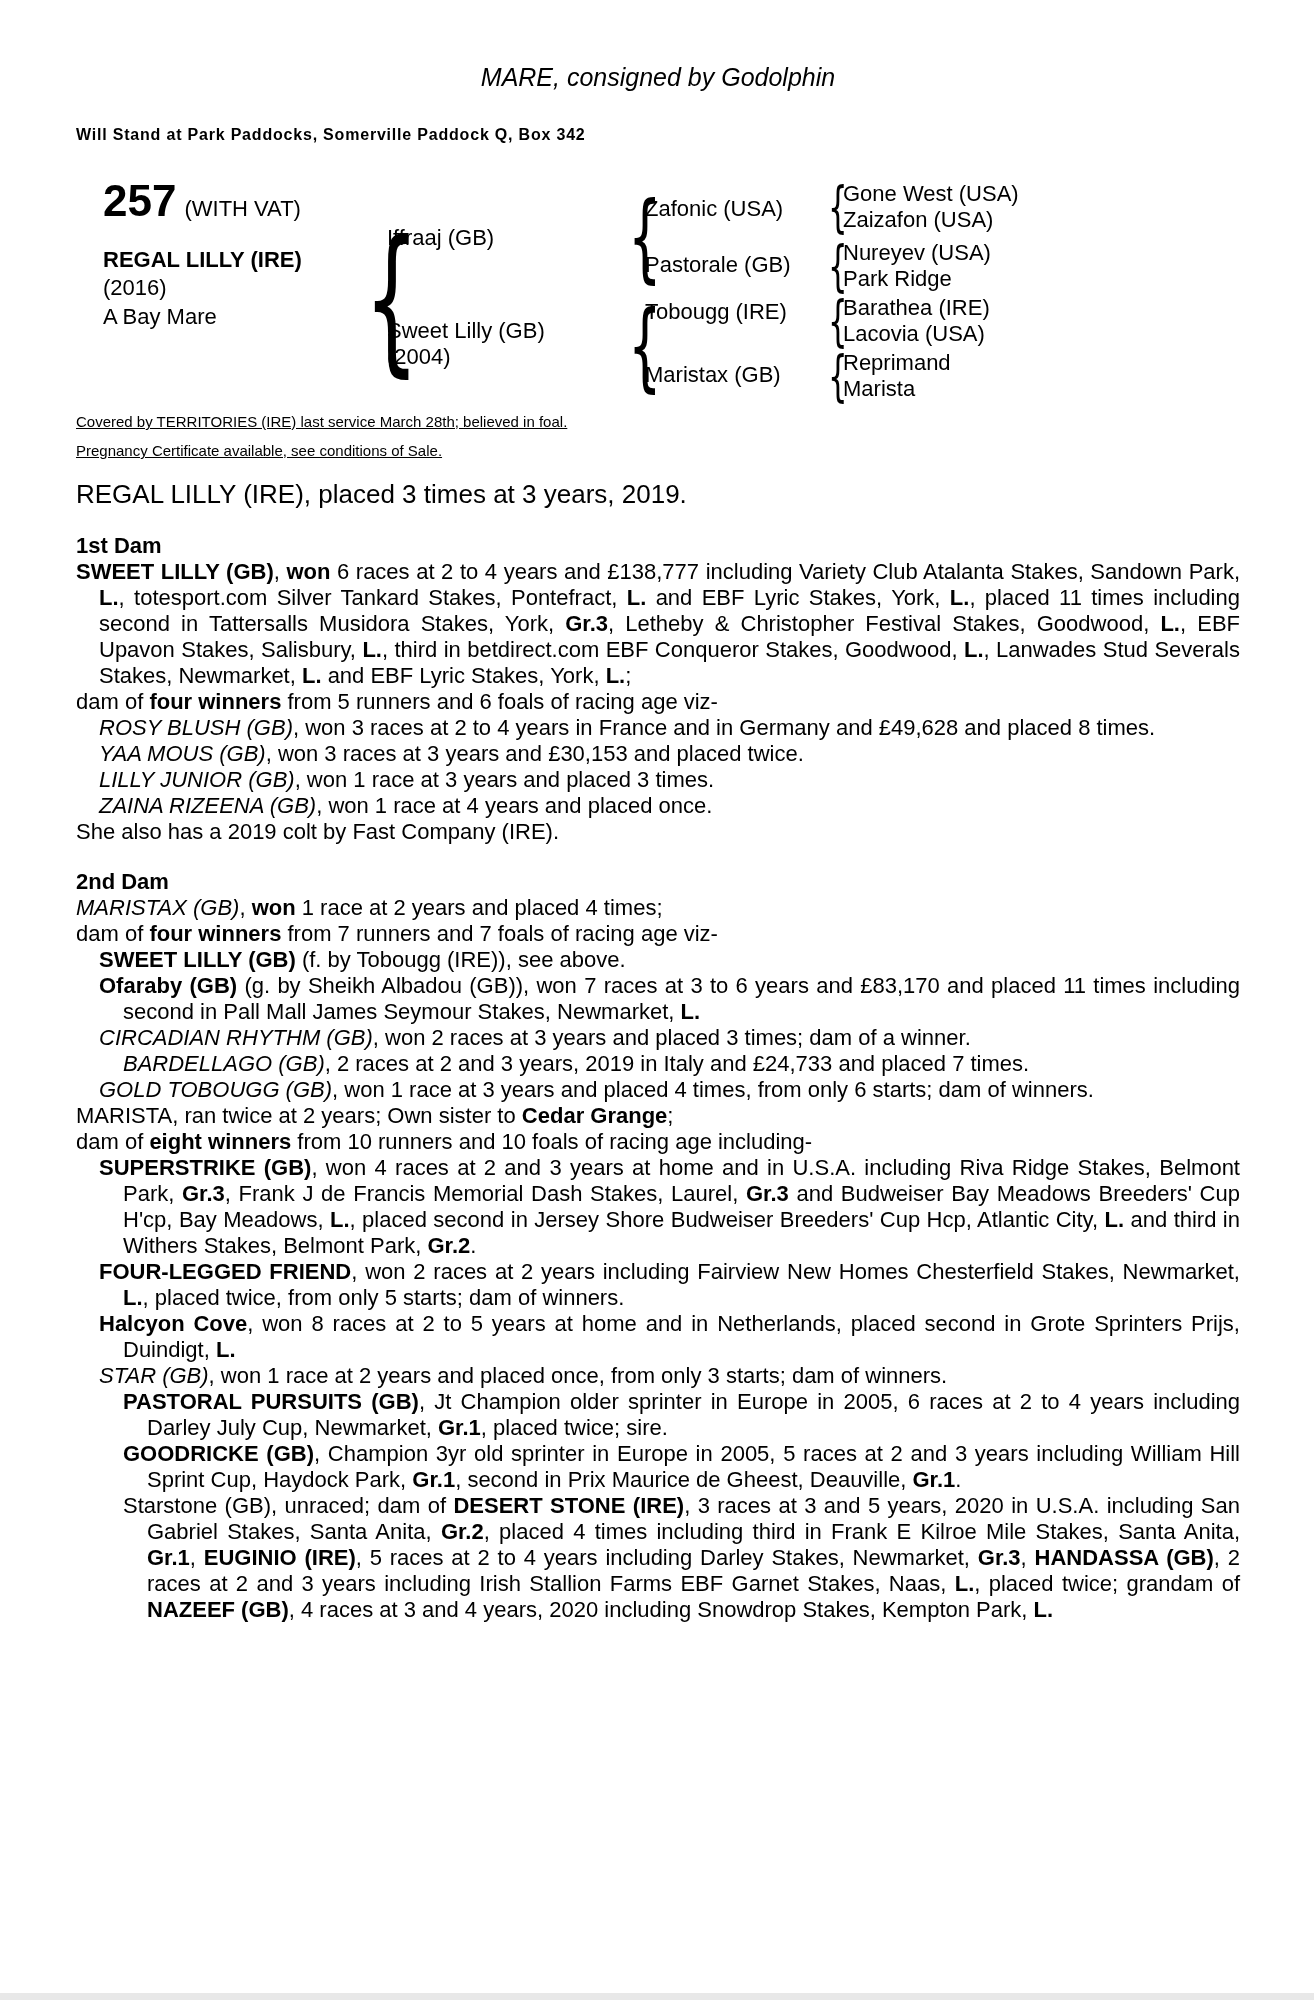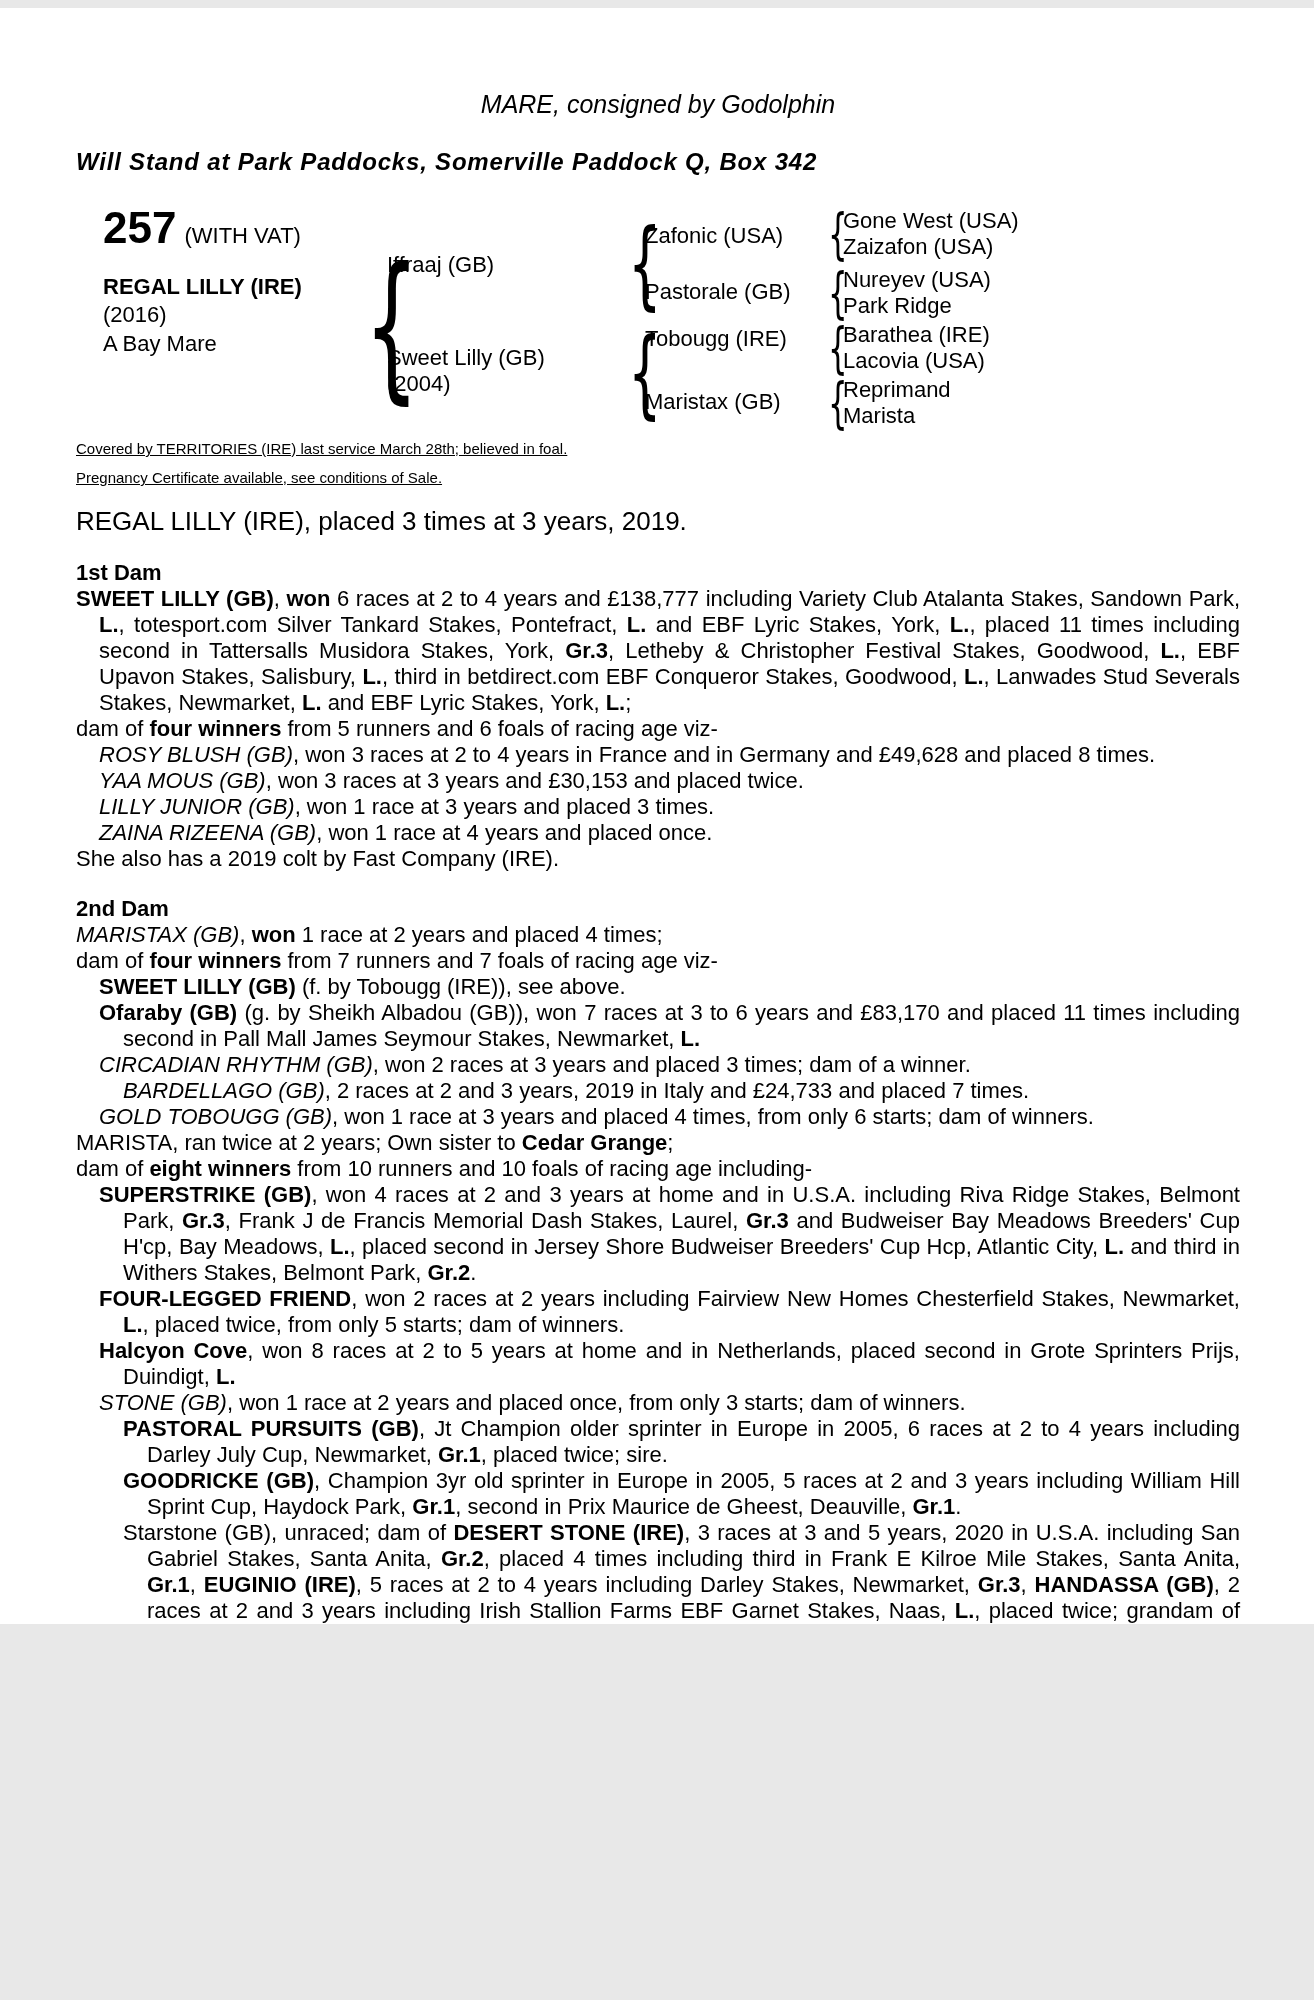--- a/index.html
+++ b/index.html
@@ -1,23 +1,23 @@
 <!DOCTYPE html>
 <html><head>
 <meta charset="utf-8">
 <style>
   html,body { margin:0; padding:0; background:#e8e8e8; }
   .page {
-    position:relative; width:1314px; height:1616px; margin:8px auto;
+    position:relative; width:1314px; height:1993px; margin:0 auto;
     background:#ffffff; color:#000;
     font-family:"Liberation Sans","DejaVu Sans",sans-serif;
-    box-sizing:border-box; padding:81px 74px 0 76px; overflow:hidden;
+    box-sizing:border-box; padding:62px 74px 0 76px; overflow:hidden;
   }
   .consign { text-align:center; font-style:italic; font-size:25px; line-height:30px; margin:0; font-weight:normal; }
-  .standing { font-size:24px; line-height:30px; font-weight:bold; letter-spacing:0.8px; margin:28px 0 0 0;font-style:italic; }
+  .standing { font-size:16px; line-height:30px; font-weight:bold; letter-spacing:0.8px; margin:28px 0 0 0; }
 
   
   .pedigree { position:relative; height:232px; margin-top:21px; font-size:22px; line-height:26px; }
   .ped-abs { position:absolute; white-space:nowrap; }
   .lot-number { font-size:44px; font-weight:bold; line-height:44px; }
   .lot-vat { font-size:22px; margin-left:8px; }
   .horse-name { font-weight:bold; font-size:22px; }
   .brace {
     position:absolute; font-family:"DejaVu Sans",sans-serif; font-weight:normal;
     line-height:1; transform:scaleX(0.55); transform-origin:left center; color:#000;
@@ -109,19 +109,19 @@
       <p class="hang1"><span class="b">SWEET LILLY (GB)</span><span> (f. by Tobougg (IRE)), see above.</span></p>
       <p class="hang1"><span class="b">Ofaraby (GB)</span><span> (g. by Sheikh Albadou (GB)), won 7 races at 3 to 6 years and £83,170 and placed 11 times including second in Pall Mall James Seymour Stakes, Newmarket, </span><span class="b">L.</span></p>
       <p class="hang1"><span class="i">CIRCADIAN RHYTHM (GB)</span><span>, won 2 races at 3 years and placed 3 times; dam of a winner.</span></p>
       <p class="hang2"><span class="i">BARDELLAGO (GB)</span><span>, 2 races at 2 and 3 years, 2019 in Italy and £24,733 and placed 7 times.</span></p>
       <p class="hang1"><span class="i">GOLD TOBOUGG (GB)</span><span>, won 1 race at 3 years and placed 4 times, from only 6 starts; dam of winners.</span></p>
       <p class="hang0"><span>MARISTA, ran twice at 2 years; Own sister to </span><span class="b">Cedar Grange</span><span>;</span></p>
       <p class="flush"><span>dam of </span><span class="b">eight winners</span><span> from 10 runners and 10 foals of racing age including-</span></p>
       <p class="hang1"><span class="b">SUPERSTRIKE (GB)</span><span>, won 4 races at 2 and 3 years at home and in U.S.A. including Riva Ridge Stakes, Belmont Park, </span><span class="b">Gr.3</span><span>, Frank J de Francis Memorial Dash Stakes, Laurel, </span><span class="b">Gr.3</span><span> and Budweiser Bay Meadows Breeders' Cup H'cp, Bay Meadows, </span><span class="b">L.</span><span>, placed second in Jersey Shore Budweiser Breeders' Cup Hcp, Atlantic City, </span><span class="b">L.</span><span> and third in Withers Stakes, Belmont Park, </span><span class="b">Gr.2</span><span>.</span></p>
       <p class="hang1"><span class="b">FOUR-LEGGED FRIEND</span><span>, won 2 races at 2 years including Fairview New Homes Chesterfield Stakes, Newmarket, </span><span class="b">L.</span><span>, placed twice, from only 5 starts; dam of winners.</span></p>
       <p class="hang1"><span class="b">Halcyon Cove</span><span>, won 8 races at 2 to 5 years at home and in Netherlands, placed second in Grote Sprinters Prijs, Duindigt, </span><span class="b">L.</span></p>
-      <p class="hang1"><span class="i">STONE (GB)</span><span>, won 1 race at 2 years and placed once, from only 3 starts; dam of winners.</span></p>
+      <p class="hang1"><span class="i">STAR (GB)</span><span>, won 1 race at 2 years and placed once, from only 3 starts; dam of winners.</span></p>
       <p class="hang2"><span class="b">PASTORAL PURSUITS (GB)</span><span>, Jt Champion older sprinter in Europe in 2005, 6 races at 2 to 4 years including Darley July Cup, Newmarket, </span><span class="b">Gr.1</span><span>, placed twice; sire.</span></p>
       <p class="hang2"><span class="b">GOODRICKE (GB)</span><span>, Champion 3yr old sprinter in Europe in 2005, 5 races at 2 and 3 years including William Hill Sprint Cup, Haydock Park, </span><span class="b">Gr.1</span><span>, second in Prix Maurice de Gheest, Deauville, </span><span class="b">Gr.1</span><span>.</span></p>
       <p class="hang2"><span>Starstone (GB), unraced; dam of </span><span class="b">DESERT STONE (IRE)</span><span>, 3 races at 3 and 5 years, 2020 in U.S.A. including San Gabriel Stakes, Santa Anita, </span><span class="b">Gr.2</span><span>, placed 4 times including third in Frank E Kilroe Mile Stakes, Santa Anita, </span><span class="b">Gr.1</span><span>, </span><span class="b">EUGINIO (IRE)</span><span>, 5 races at 2 to 4 years including Darley Stakes, Newmarket, </span><span class="b">Gr.3</span><span>, </span><span class="b">HANDASSA (GB)</span><span>, 2 races at 2 and 3 years including Irish Stallion Farms EBF Garnet Stakes, Naas, </span><span class="b">L.</span><span>, placed twice; grandam of </span><span class="b">NAZEEF (GB)</span><span>, 4 races at 3 and 4 years, 2020 including Snowdrop Stakes, Kempton Park, </span><span class="b">L.</span></p>
     </div>
 
 </div>
 
 </body></html>

